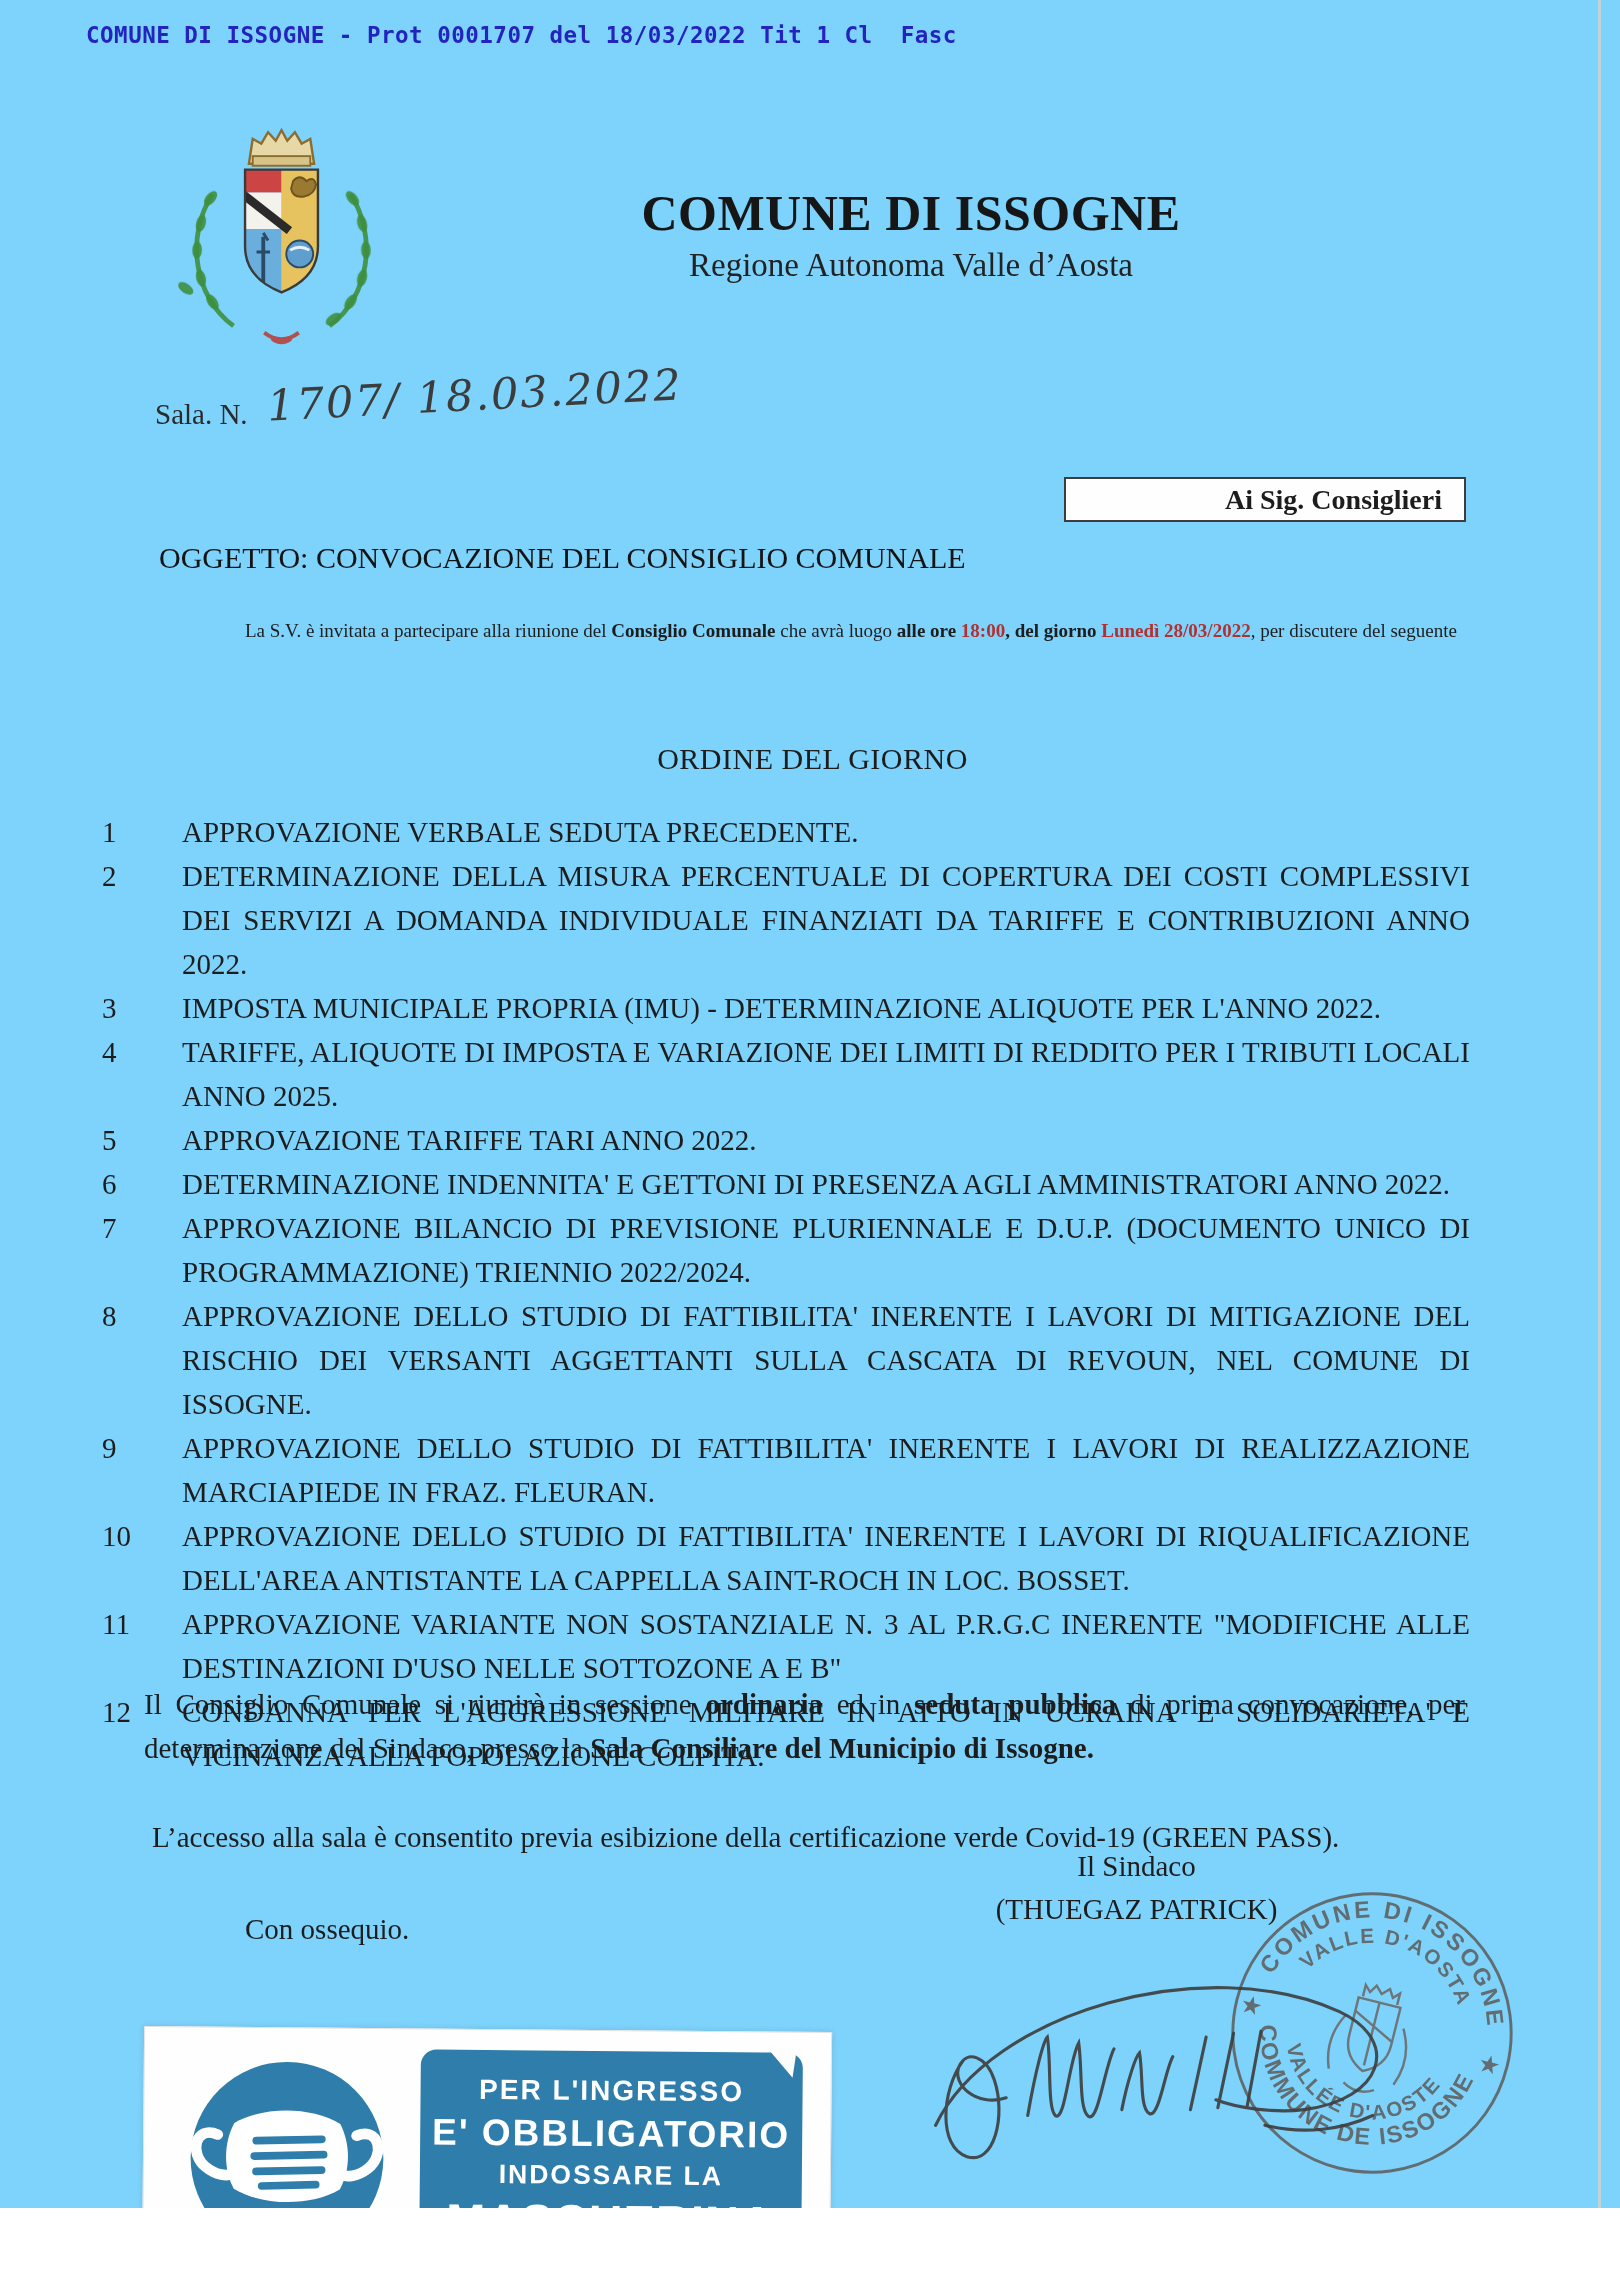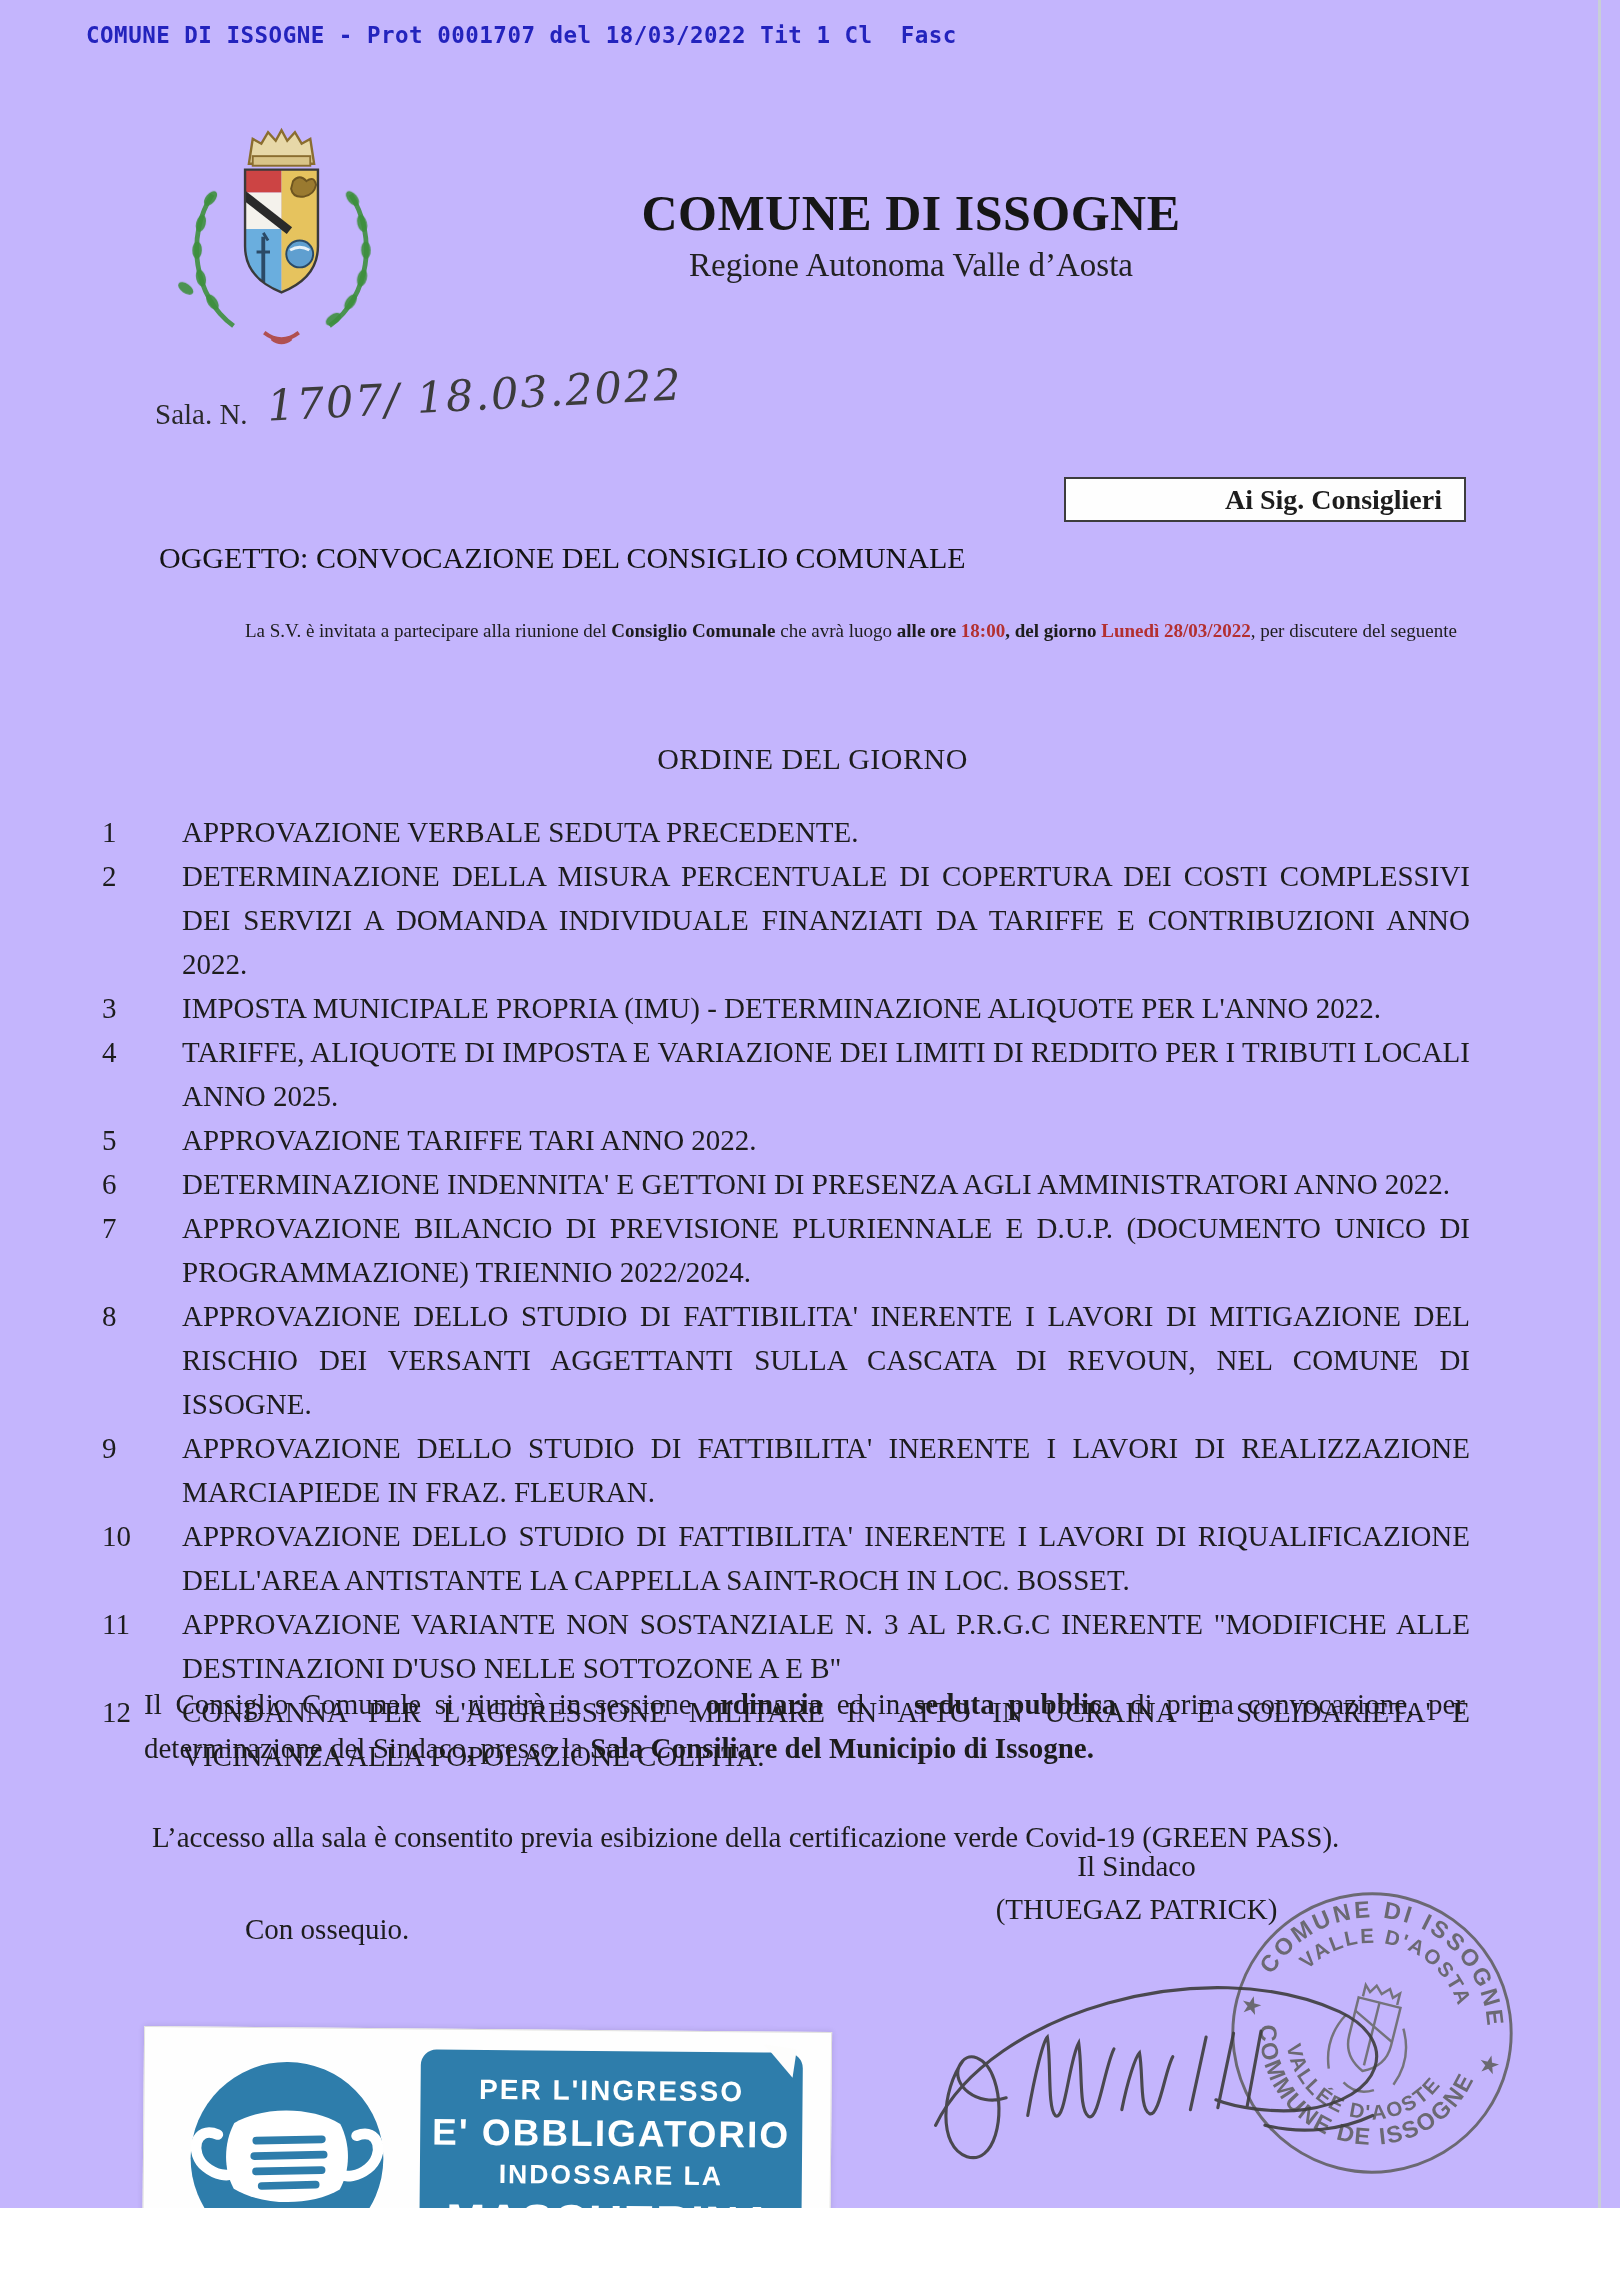--- a/index.html
+++ b/index.html
@@ -1,17 +1,17 @@
 <!DOCTYPE html>
 <html><head>
 <meta charset="utf-8">
 <style>
   html,body{margin:0;padding:0;background:#ffffff;}
   .page{
-    position:relative;width:1620px;height:2208px;background:#c4b5fd;
+    position:relative;width:1620px;height:2208px;background:#7dd3fc;
     font-family:"Liberation Serif","DejaVu Serif",serif;color:#1d1d1d;overflow:hidden;
   }
   .abs{position:absolute;}
   
   .protocol{
     left:86px;top:21.6px;font-family:"DejaVu Sans Mono","Liberation Mono",monospace;
     font-weight:bold;font-size:22.5px;color:#2323bd;white-space:pre;letter-spacing:0.5px;
   }
   
   .doc-title{left:421px;top:184px;width:980px;text-align:center;font-size:50px;font-weight:bold;letter-spacing:0.5px;color:#161616;}

